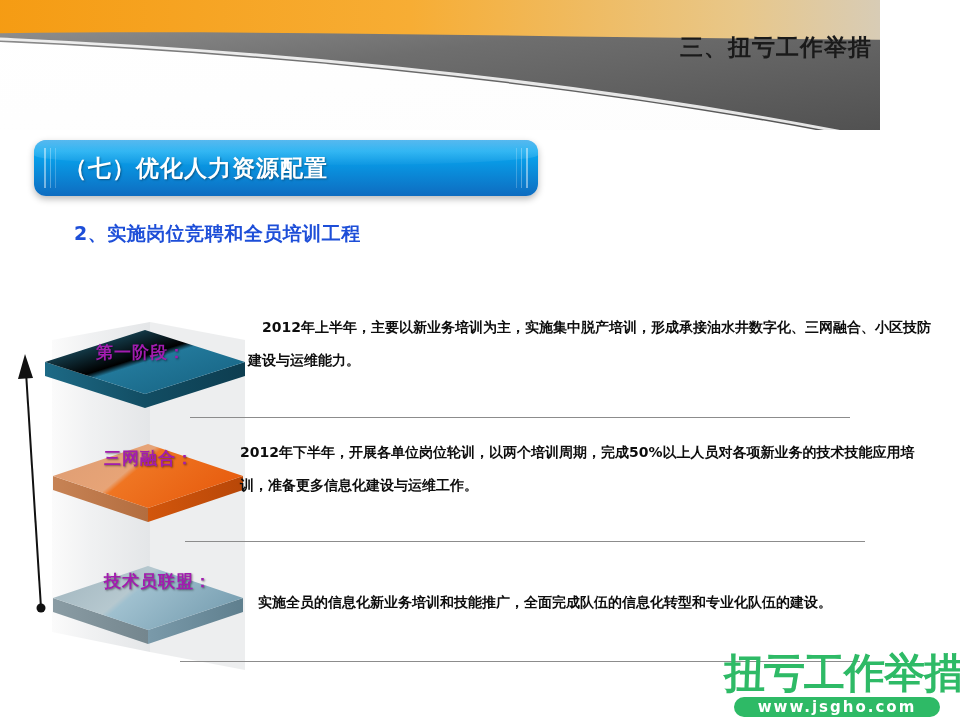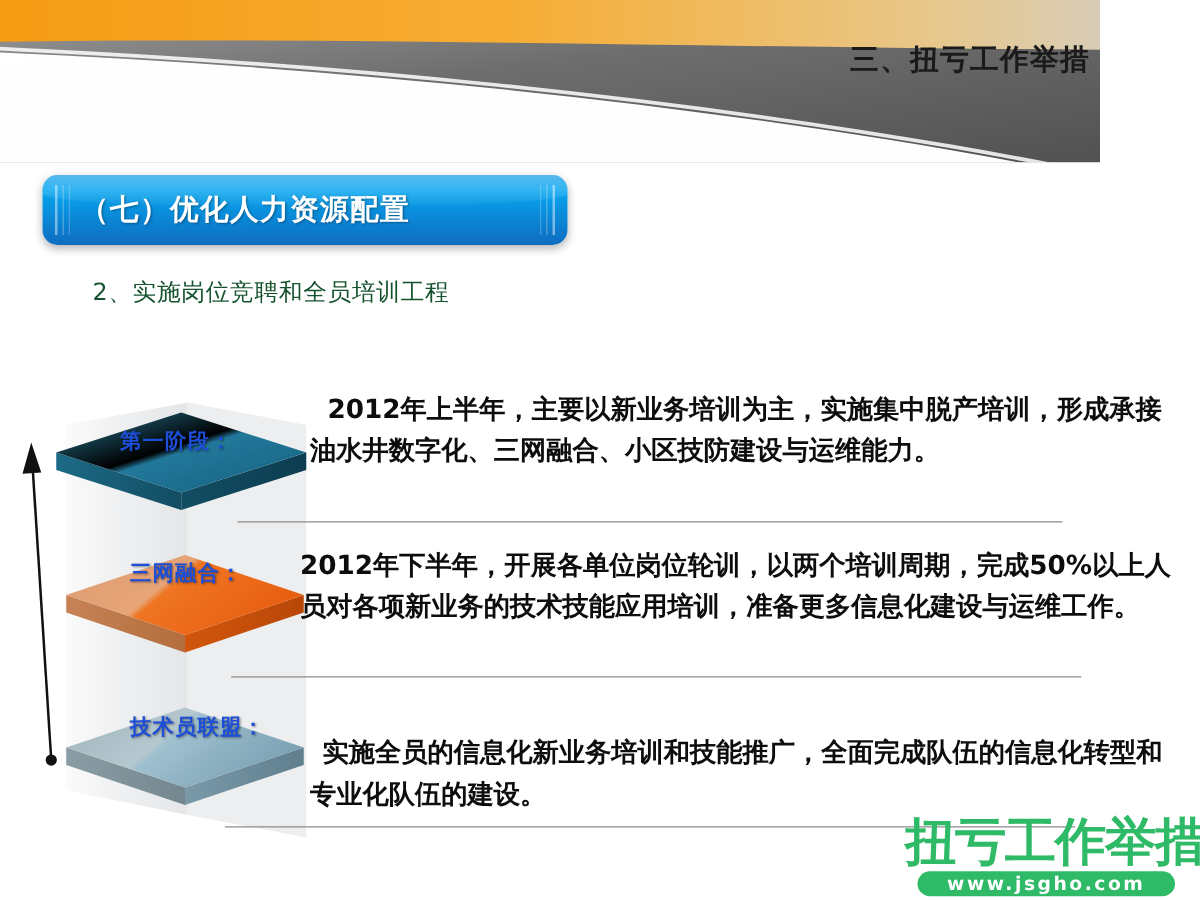--- a/index.html
+++ b/index.html
@@ -37,21 +37,21 @@
     letter-spacing: 1px;
     white-space: nowrap;
     font-family: "DejaVu Sans", "Liberation Sans", sans-serif;
   }
 
   
   .title-bar {
     position: absolute;
     left: 34px;
     top: 140px;
-    width: 420px;
+    width: 504px;
     height: 56px;
     border-radius: 12px;
     background: linear-gradient(to bottom, #0e9ae8 0%, #07a7f0 20%, #0a8ddb 55%, #0e6cc0 100%);
     box-shadow: 0 3px 7px rgba(0,0,0,0.28);
     overflow: hidden;
   }
   .title-bar .sheen {
     position: absolute;
     left: 0; top: 0; right: 0; height: 45%;
     background: linear-gradient(to bottom, rgba(255,255,255,0.30), rgba(255,255,255,0.02));
@@ -82,51 +82,51 @@
     text-shadow: 1px 1px 2px rgba(0,0,0,0.35);
     white-space: nowrap;
   }
 
   
   .sub-heading {
     position: absolute;
     left: 74px;
     top: 221px;
     font-size: 19px;
-    font-weight: normal;
-    color: #14532d;
+    font-weight: bold;
+    color: #1d4ed8;
     letter-spacing: 0.5px;
     white-space: nowrap;
   }
 
   
   .stage-area {
     position: absolute;
     left: 0; top: 280px;
     width: 960px; height: 420px;
   }
   .stage-svg { display: block; }
 
   .stage-label {
     position: absolute;
     font-size: 17px;
     font-weight: bold;
-    color: #1d4ed8;
+    color: #a21caf;
     text-shadow: 1px 1px 2px rgba(0,0,0,0.45);
     white-space: nowrap;
     letter-spacing: 1px;
   }
   .label-1 { left: 96px; top: 341px; }
   .label-2 { left: 104px; top: 447px; }
   .label-3 { left: 104px; top: 570px; }
 
   
   .para {
     position: absolute;
-    font-size: 21px;
+    font-size: 14px;
     font-weight: bold;
     color: #0d0d0d;
     line-height: 33px;
     letter-spacing: 0px;
   }
   .para-1 { left: 248px; top: 311px; width: 696px; text-indent: 14px; }
   .para-2 { left: 240px; top: 436px; width: 700px; }
   .para-3 { left: 248px; top: 586px; width: 690px; text-indent: 10px; }
 
   

